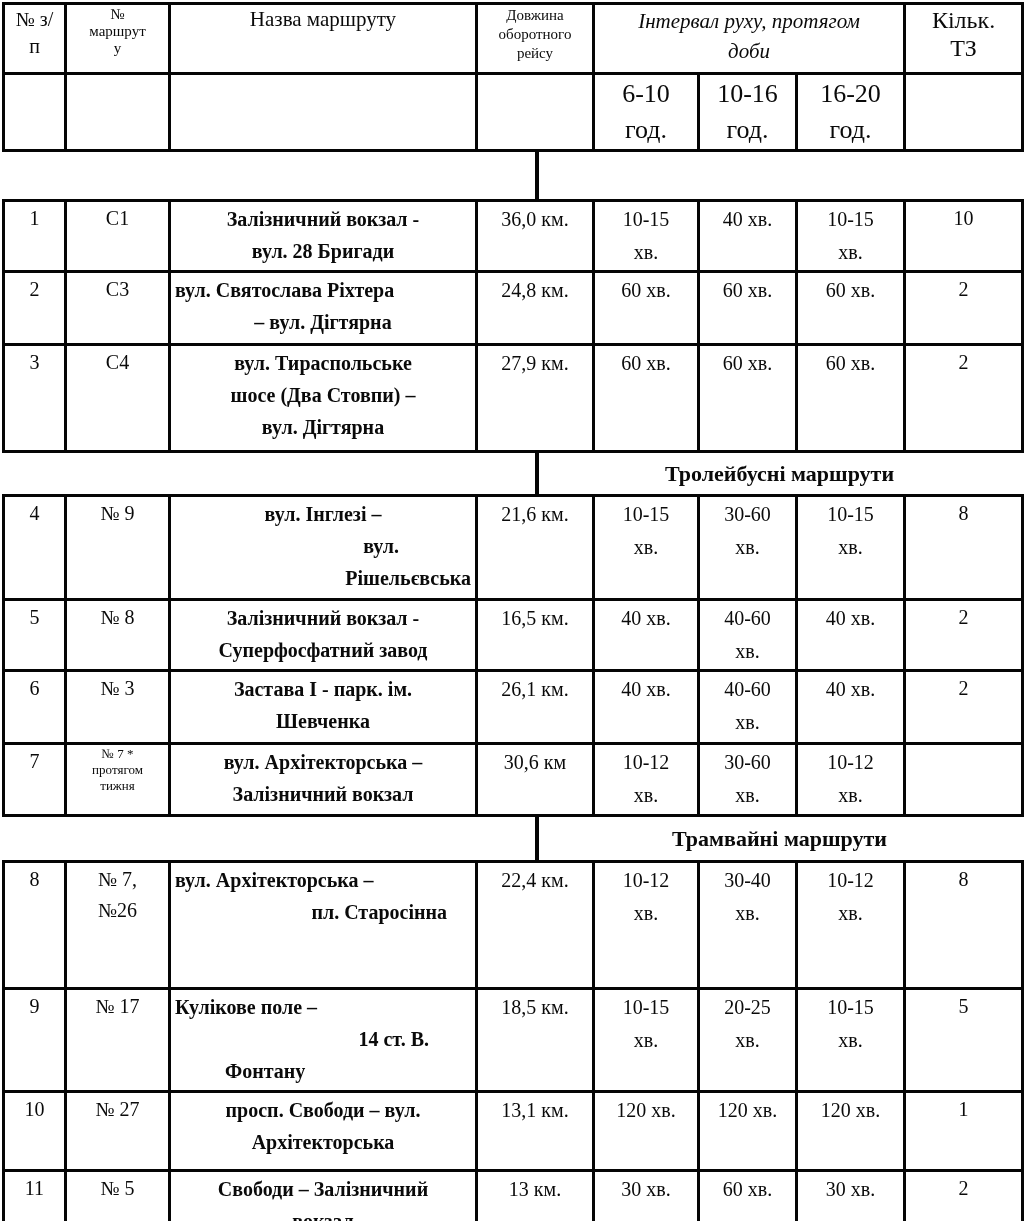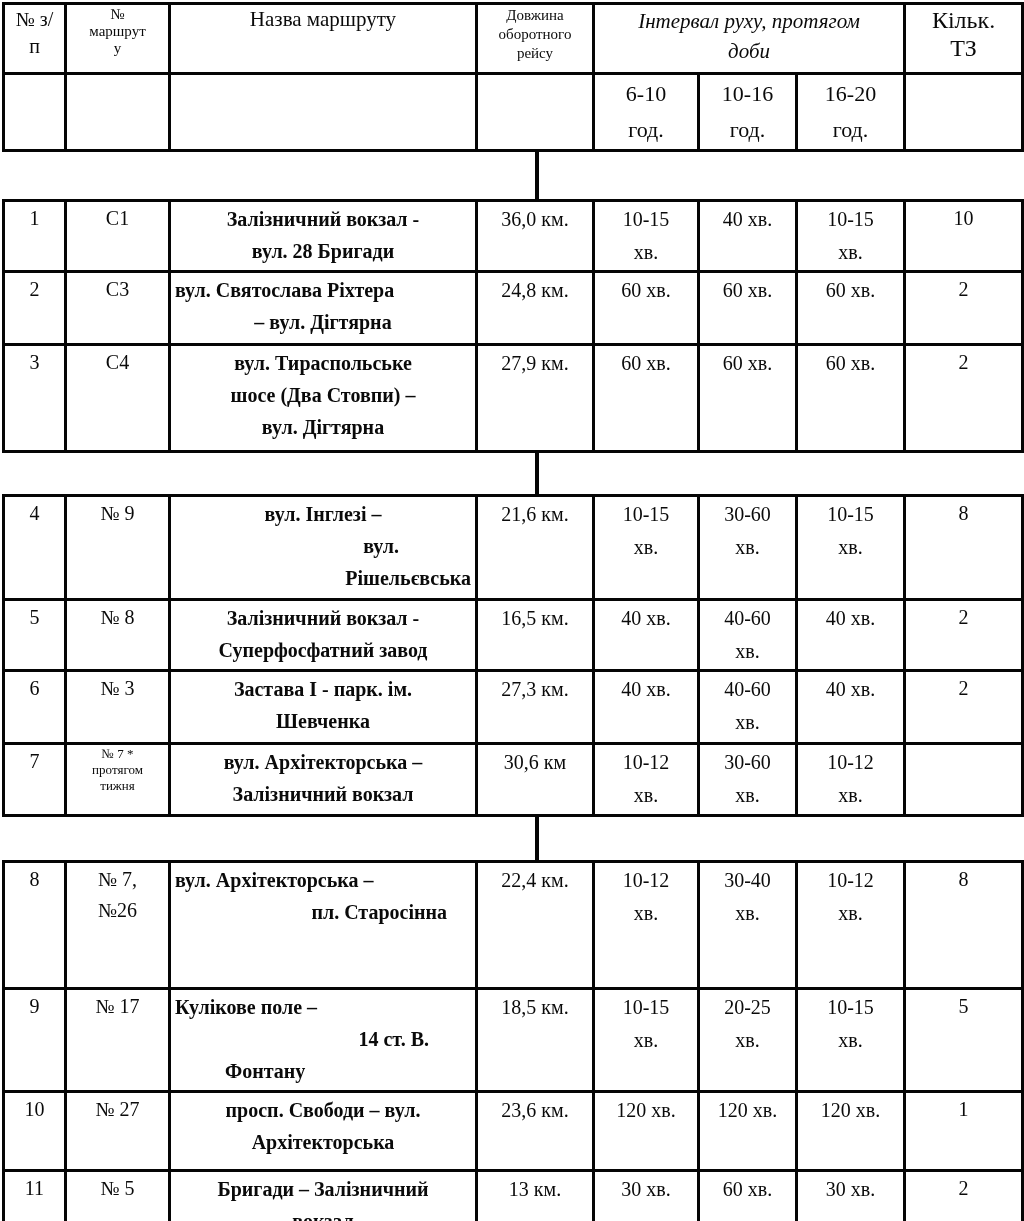--- a/index.html
+++ b/index.html
@@ -32,21 +32,21 @@
   col.c5{width:105px} col.c6{width:98px} col.c7{width:108px} col.c8{width:118px}
 
   
   .hdr th{text-align:center;white-space:pre-line;font-weight:bold;}
   .h-num{font-size:20px;line-height:27px;}
   .h-route{font-size:15px;line-height:17px;}
   .h-name{font-size:21px;line-height:26px;padding-top:10px;font-family:Liberation Serif, serif;}
   .h-len{font-size:15px;line-height:19px;}
   .h-int{font-size:21px;line-height:30px;font-style:italic;}
   .h-qty{font-size:24px;line-height:28px;padding-top:4px;}
-  .h-sub{font-size:22px;line-height:36px;font-weight:normal;text-align:center;white-space:pre-line;}
+  .h-sub{font-size:26px;line-height:36px;font-weight:normal;text-align:center;white-space:pre-line;}
 
   
   .band{position:relative;width:1024px;}
   .band-line{position:absolute;left:535px;top:0;bottom:0;width:4px;background:#050505;}
   .band-label{
     position:absolute;left:539px;right:4px;top:0;bottom:0;
     display:flex;align-items:center;justify-content:center;
     font-weight:bold;font-size:22px;
   }
 
@@ -172,20 +172,21 @@
       <td class="c-int">60 хв.</td>
       <td class="c-int">60 хв.</td>
       <td class="c-int">60 хв.</td>
       <td class="c-qty">2</td>
     </tr>
   </tbody>
     </table>
 
   <div class="band" style="height:41px">
     <div class="band-line"></div>
+    <div class="band-label">Тролейбусні маршрути</div>
   </div>
 
   <table class="tbl">
     <colgroup>
         <col class="c1">
         <col class="c2">
         <col class="c3">
         <col class="c4">
         <col class="c5">
         <col class="c6">
@@ -224,21 +225,21 @@
       <td class="c-int">40 хв.</td>
       <td class="c-qty">2</td>
     </tr>
     <tr id="r6" style="height:73px">
       <td class="c-num">6</td>
       <td class="c-route">№ 3</td>
       <td class="c-name">
         <div class="ln">Застава І - парк. ім.</div>
         <div class="ln">Шевченка</div>
       </td>
-      <td class="c-len">27,3 км.</td>
+      <td class="c-len">26,1 км.</td>
       <td class="c-int">40 хв.</td>
       <td class="c-int">40-60
 хв.</td>
       <td class="c-int">40 хв.</td>
       <td class="c-qty">2</td>
     </tr>
     <tr id="r7" style="height:72px">
       <td class="c-num">7</td>
       <td class="c-route route-sm">№ 7 *
 протягом
@@ -254,20 +255,21 @@
 хв.</td>
       <td class="c-int">10-12
 хв.</td>
       <td class="c-qty"></td>
     </tr>
   </tbody>
     </table>
 
   <div class="band" style="height:43px">
     <div class="band-line"></div>
+    <div class="band-label">Трамвайні маршрути</div>
   </div>
 
   <table class="tbl">
     <colgroup>
         <col class="c1">
         <col class="c2">
         <col class="c3">
         <col class="c4">
         <col class="c5">
         <col class="c6">
@@ -309,31 +311,31 @@
 хв.</td>
       <td class="c-qty">5</td>
     </tr>
     <tr id="r10" style="height:79px">
       <td class="c-num">10</td>
       <td class="c-route">№ 27</td>
       <td class="c-name">
         <div class="ln">просп. Свободи – вул.</div>
         <div class="ln">Архітекторська</div>
       </td>
-      <td class="c-len">23,6 км.</td>
+      <td class="c-len">13,1 км.</td>
       <td class="c-int">120 хв.</td>
       <td class="c-int">120 хв.</td>
       <td class="c-int">120 хв.</td>
       <td class="c-qty">1</td>
     </tr>
     <tr id="r11" style="height:71px">
       <td class="c-num">11</td>
       <td class="c-route">№ 5</td>
       <td class="c-name">
-        <div class="ln">Бригади – Залізничний</div>
+        <div class="ln">Свободи – Залізничний</div>
         <div class="ln">вокзал</div>
       </td>
       <td class="c-len">13 км.</td>
       <td class="c-int">30 хв.</td>
       <td class="c-int">60 хв.</td>
       <td class="c-int">30 хв.</td>
       <td class="c-qty">2</td>
     </tr>
   </tbody>
     </table>

